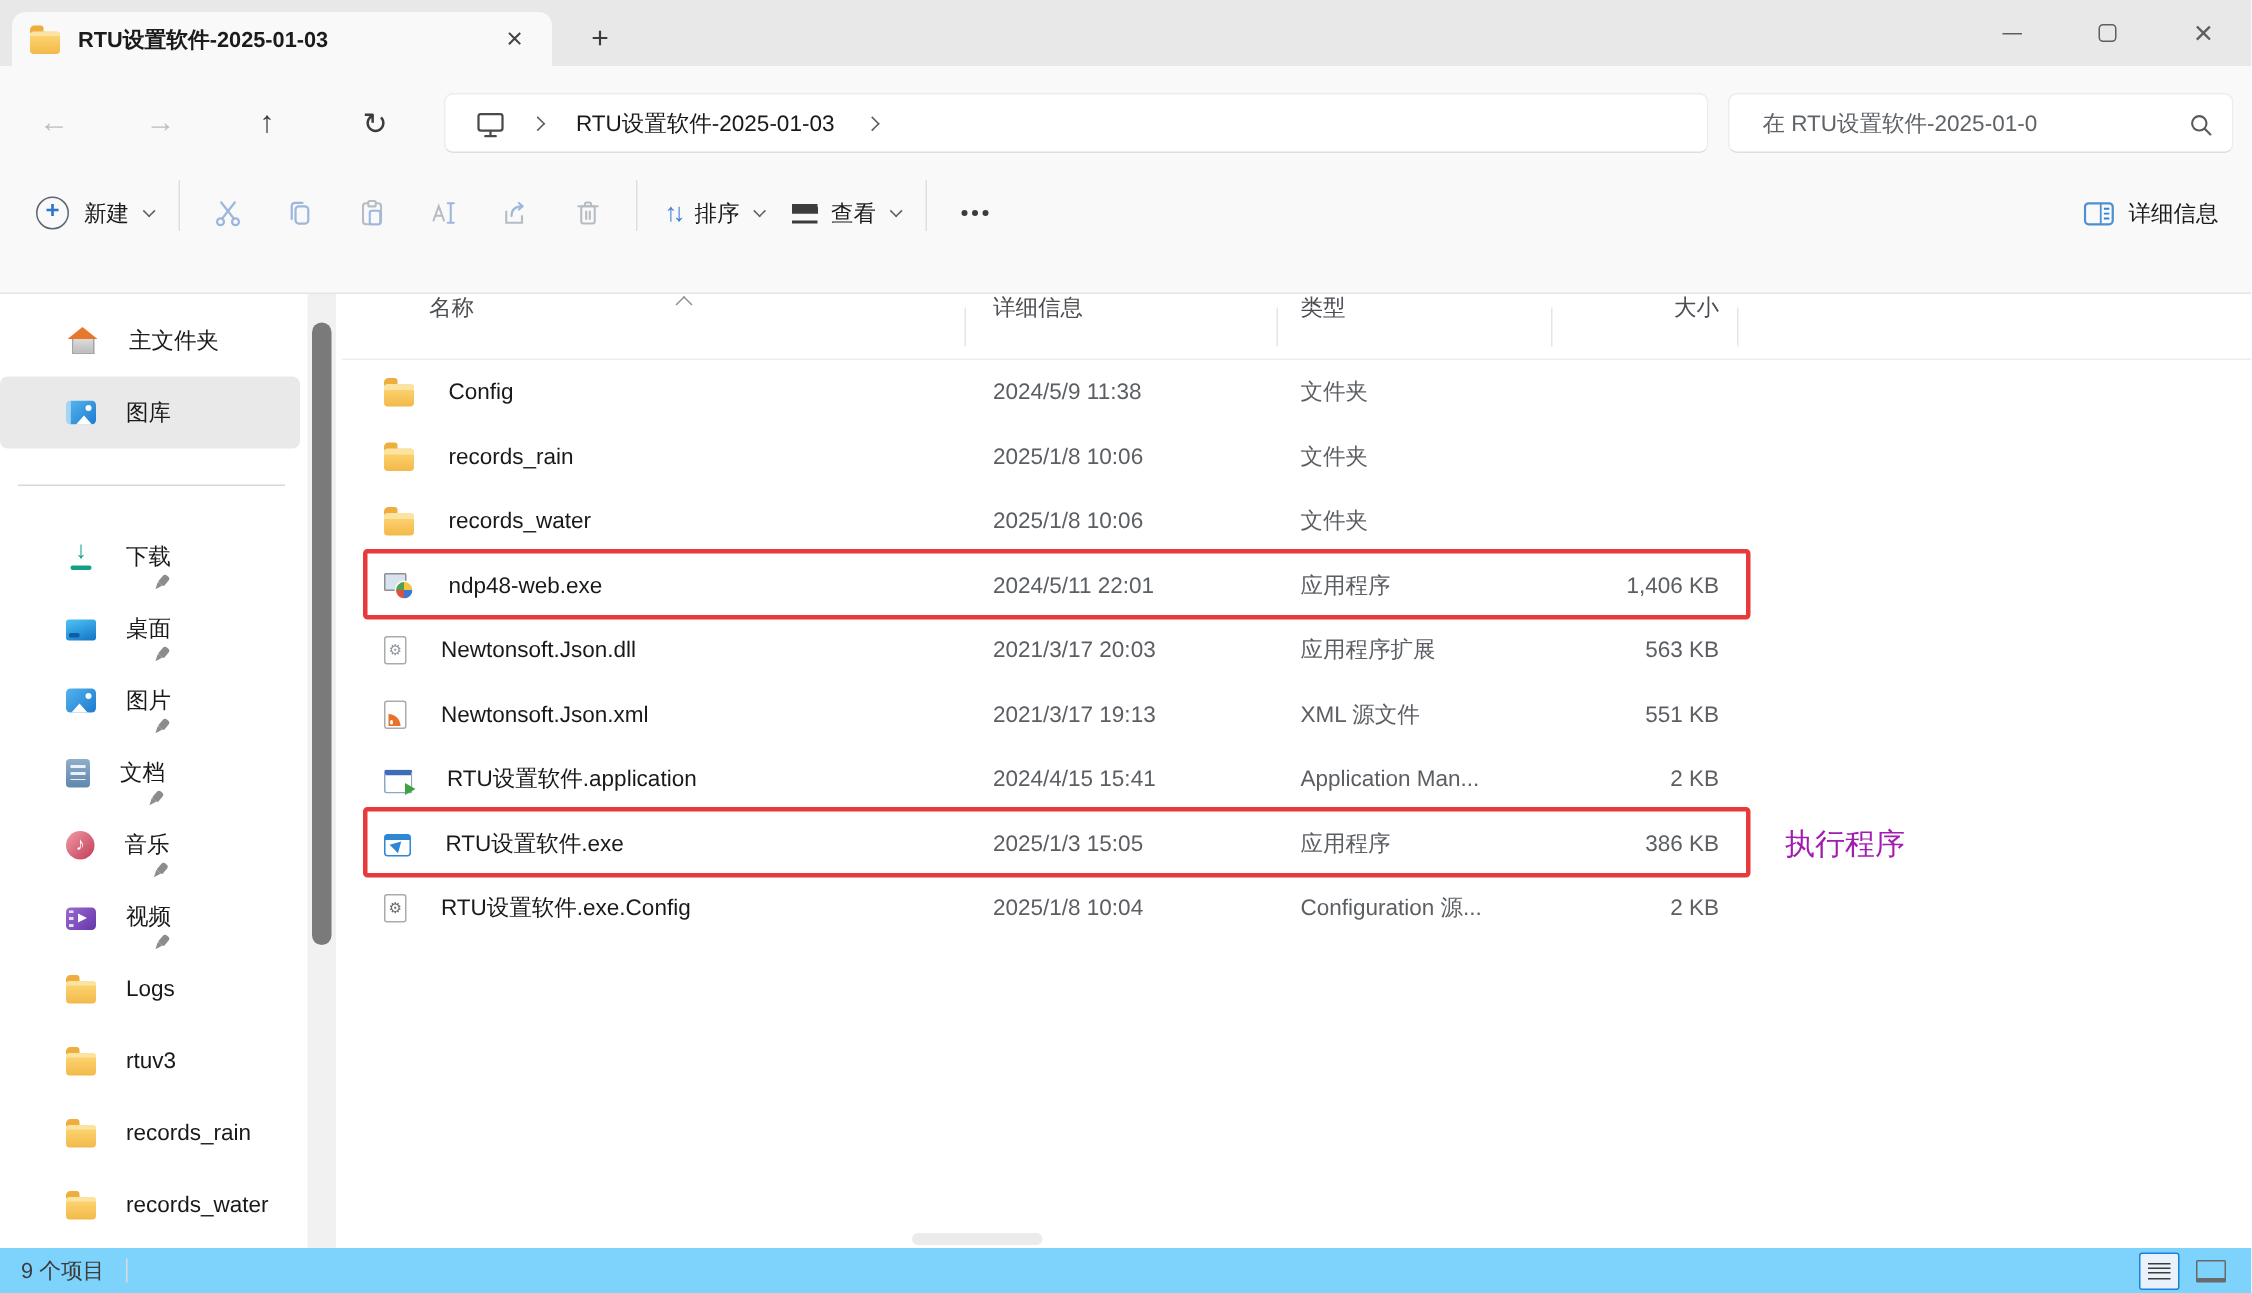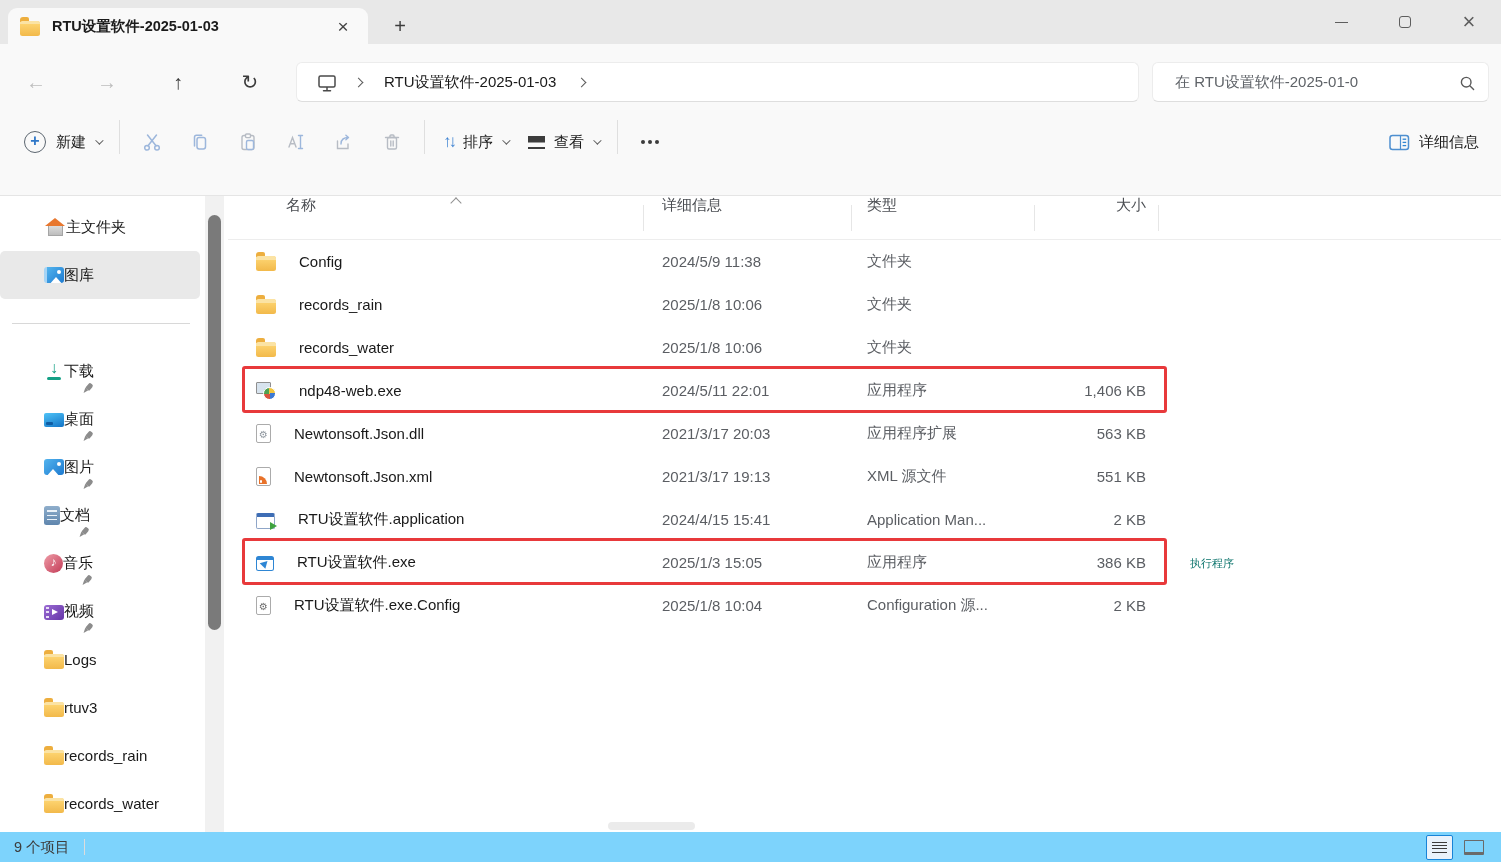--- a/index.html
+++ b/index.html
@@ -48,21 +48,21 @@
   .details-btn{display:flex;align-items:center;font-size:15px;color:#1b1b1b;padding:0 8px;height:44px}
   .details-btn svg{margin-right:9px}
 
   
   .main{position:absolute;left:0;top:196px;width:1501px;height:636px;background:#fff}
 
   
   .sidebar{position:absolute;left:0;top:0;width:200px;height:636px;padding-top:7px}
   .side-item{height:48px;display:flex;align-items:center;padding-left:44px;position:relative;font-size:15px;color:#191919}
   .side-item.selected{background:#E9E9E9;border-radius:5px}
-  .side-label{margin-left:0;white-space:nowrap}
+  .side-label{margin-left:20px;white-space:nowrap}
   .side-divider{height:48px;position:relative}
   .side-divider::before{content:'';position:absolute;left:12px;right:10px;top:50%;border-top:1px solid #D8D8D8}
   .icon-pin{position:absolute;right:13px;top:50%;width:13px;height:13px;transform:translateY(-50%) rotate(40deg)}
   .icon-pin::before{content:'';position:absolute;left:4px;top:0;width:5px;height:7px;background:#8C8C8C;border-radius:2px 2px 1px 1px}
   .icon-pin::after{content:'';position:absolute;left:4px;top:7px;border-left:2.5px solid transparent;border-right:2.5px solid transparent;border-top:5px solid #8C8C8C}
 
   
   .vscroll{position:absolute;left:205px;top:0;width:19px;height:636px;background:#F1F1F1}
   .vthumb{position:absolute;left:3px;top:19px;width:13px;height:415px;background:#7A7A7A;border-radius:7px}
 
@@ -79,21 +79,21 @@
   .hsep1{left:415px}.hsep2{left:623px}.hsep3{left:806px}.hsep4{left:930px}
 
   .flist{position:absolute;left:0;top:44px;width:1273px}
   .frow{height:43px;display:flex;align-items:center;position:relative;font-size:15px}
   .cell-name{width:415px;display:flex;align-items:center;padding-left:28px;color:#191919;white-space:nowrap}
   .fname{margin-left:23px}
   .cell-date{width:208px;padding-left:19px;color:#5B5E63;white-space:nowrap}
   .cell-type{width:183px;padding-left:16px;color:#5B5E63;white-space:nowrap}
   .cell-size{width:112px;text-align:right;color:#5B5E63;white-space:nowrap}
   .redbox{position:absolute;left:14px;top:-3px;width:925px;height:47px;border:3px solid #E8393B;border-radius:3px;pointer-events:none;z-index:3}
-  .annot{position:absolute;left:962px;top:50%;transform:translateY(-50%);color:#0f766e;font-size:11px;white-space:nowrap}
+  .annot{position:absolute;left:962px;top:50%;transform:translateY(-50%);color:#a21caf;font-size:20px;white-space:nowrap}
   .hthumb{position:absolute;left:380px;top:626px;width:87px;height:8px;background:#EBEBEB;border-radius:4px}
 
   
   .statusbar{position:absolute;left:0;top:832px;width:1501px;height:30px;background:#7dd3fc;display:flex;align-items:center;padding:0 14px;font-size:14.5px;color:#3C3C3C}
   .sb-div{width:1px;height:16px;background:#DCDCDC;margin-left:14px}
   .sb-right{margin-left:auto;display:flex;align-items:center;gap:7px}
   .vt{width:27px;height:25px;display:flex;align-items:center;justify-content:center}
   .vt.active{background:#E9F2FB;border:1.6px solid #1883D7;border-radius:2px}
   .vt-lines{width:15px;height:11px;border-top:1.6px solid #3c3c3c;border-bottom:1.6px solid #3c3c3c;position:relative}
   .vt-lines::before{content:'';position:absolute;left:0;right:0;top:2.7px;border-top:1.6px solid #3c3c3c}

